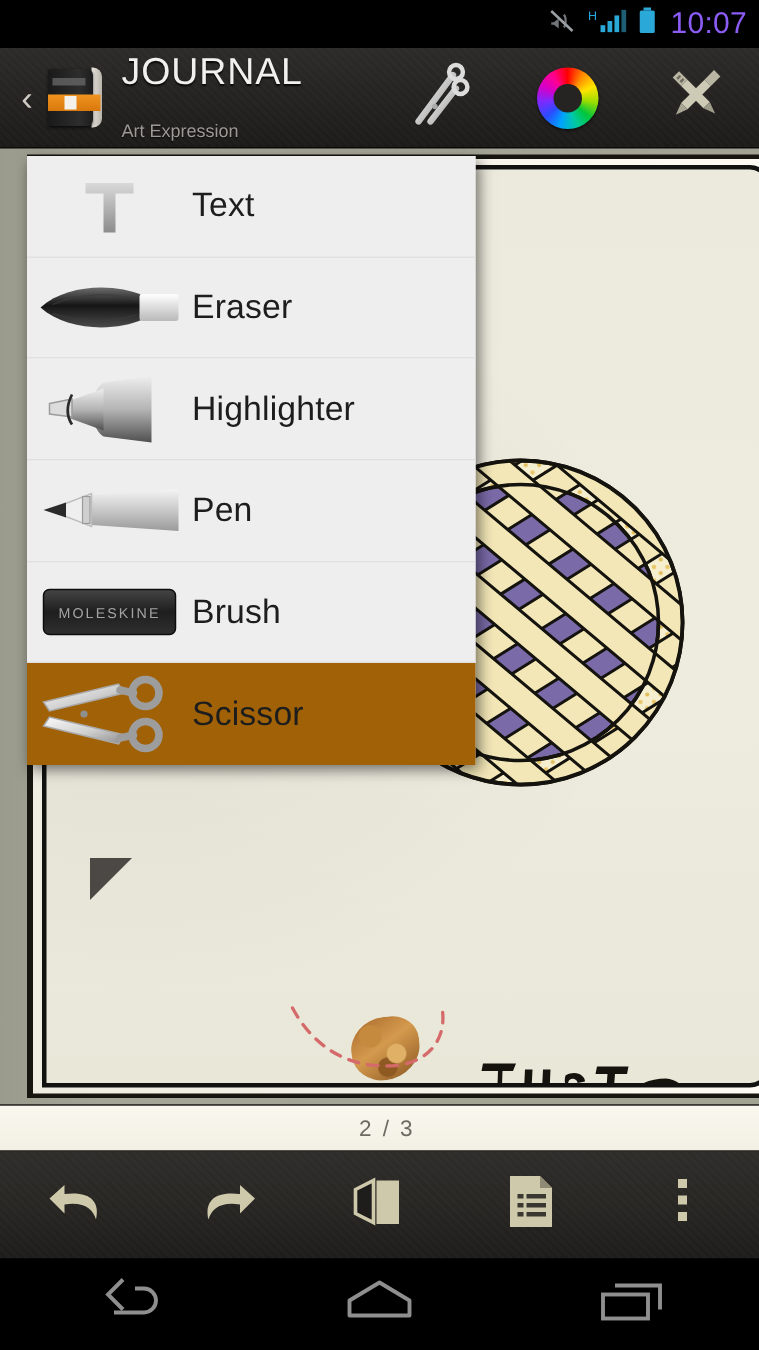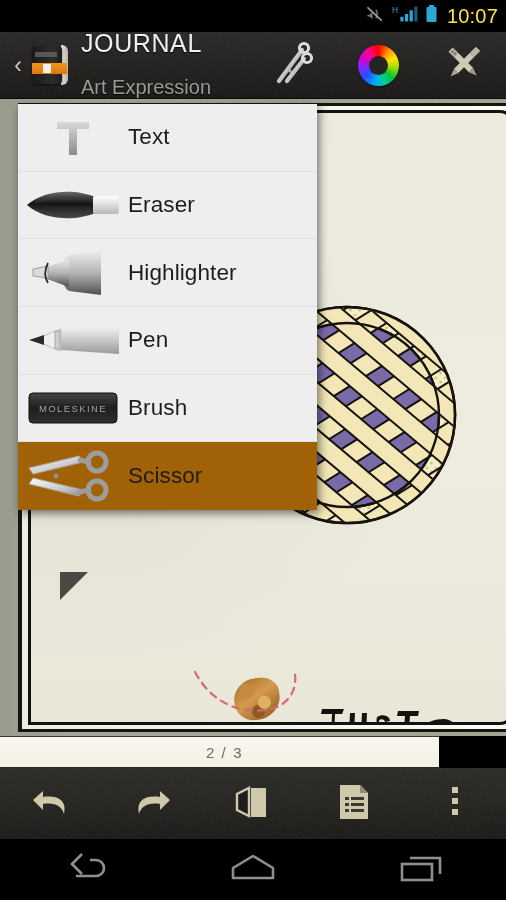--- a/index.html
+++ b/index.html
@@ -12,21 +12,21 @@
   #app { position:relative; width:506px; height:900px; overflow:hidden; }
 
   
   .statusbar{
     position:absolute; top:0; left:0; width:506px; height:32px;
     background:#000; display:flex; align-items:center;
     justify-content:flex-end; padding-right:8px; gap:7px;
   }
   .sb-icon{ display:block; }
   .sb-time{
-    color:#fde047; font-size:20px; letter-spacing:.2px;
+    color:#8b5cf6; font-size:20px; letter-spacing:.2px;
     font-family:"Liberation Sans", sans-serif; line-height:1;
     padding-left:2px;
   }
 
   
   .appbar{
     position:absolute; top:32px; left:0; width:506px; height:67px;
     background:
       repeating-linear-gradient(45deg, rgba(255,255,255,.012) 0 2px, rgba(0,0,0,.02) 2px 4px),
       linear-gradient(180deg,#2e2c2a 0%,#262422 48%,#1e1c1a 100%);
@@ -62,21 +62,21 @@
     position:absolute; left:33px; top:2px; width:7px; height:40px;
     background:linear-gradient(90deg,#e8e4dc,#b9b4aa);
     border-radius:0 6px 6px 0;
   }
   .titles{ margin-left:9px; display:flex; flex-direction:column; justify-content:flex-end; }
   .title-main{
     color:#f2f0ee; font-size:25px; letter-spacing:.6px; line-height:1.02;
     text-shadow:0 1px 1px rgba(0,0,0,.8);
   }
   .title-sub{
-    color:#9d9a95; font-size:20px; line-height:1.2; margin-top:19px;
+    color:#9d9a95; font-size:12px; line-height:1.2; margin-top:19px;
     text-shadow:0 1px 1px rgba(0,0,0,.8);
   }
   .appbar-actions{
     margin-left:auto; display:flex; align-items:center; height:100%;
   }
   .act{
     width:85px; height:67px; display:flex; align-items:center; justify-content:center;
   }
 
   
@@ -130,21 +130,21 @@
     background:
       radial-gradient(circle at 30% 28%, #c58a3e 0 7px, rgba(0,0,0,0) 8px),
       radial-gradient(circle at 65% 60%, #e0b067 0 6px, rgba(0,0,0,0) 7px),
       radial-gradient(circle at 50% 80%, #8e5a22 0 6px, rgba(0,0,0,0) 7px),
       linear-gradient(150deg,#a9692a,#d49a4e 45%,#8a5520);
     transform:rotate(-7deg);
   }
 
   
   .page-strip{
-    position:absolute; top:736px; left:0; width:439px; height:32px;
+    position:absolute; top:736px; left:0; width:506px; height:32px;
     background:linear-gradient(180deg,#faf7ef,#f2efe4);
     border-top:1px solid #3b3933;
     border-bottom:1px solid #2b2a25;
     display:flex; align-items:center; justify-content:center;padding-left:10px;
   }
   .page-num{ color:#6c6a62; font-size:15px; letter-spacing:1.6px; }
 
   
   .bottombar{
     position:absolute; top:768px; left:0; width:506px; height:71px;

